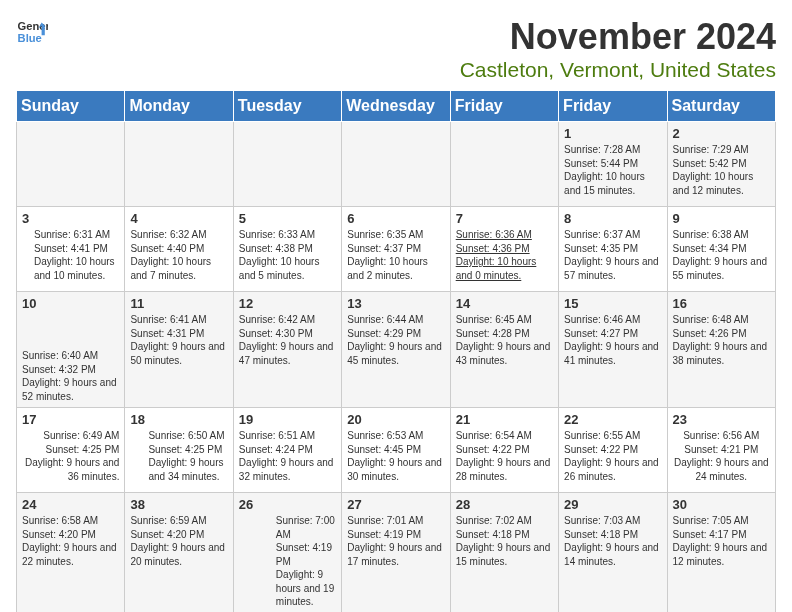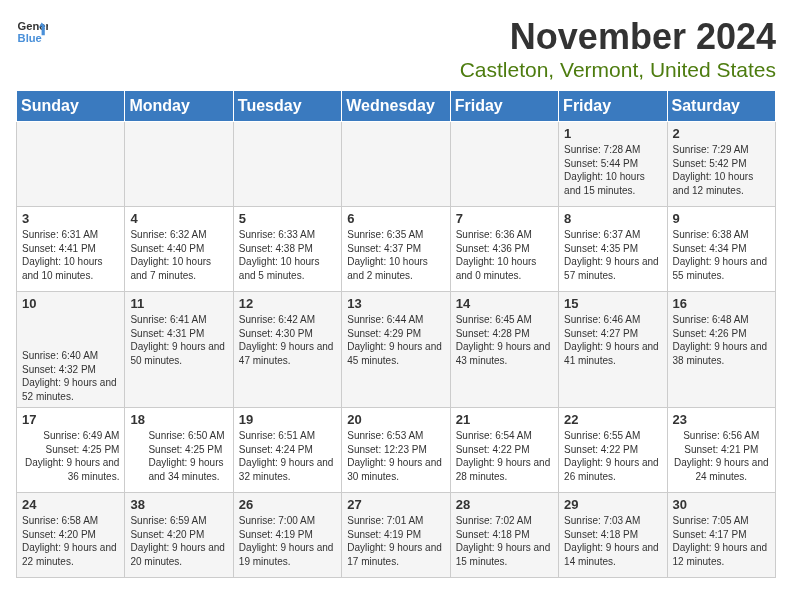--- a/index.html
+++ b/index.html
@@ -124,21 +124,21 @@
         <td>
           <span class="day-num">2</span>
           <div class="cell-content" style="white-space: pre-line;">Sunrise: 7:29 AM
 Sunset: 5:42 PM
 Daylight: 10 hours and 12 minutes.</div>
         </td>
       </tr>
       <tr>
         <td>
           <span class="day-num">3</span>
-          <div class="cell-content" style="white-space: pre-line;">Sunrise: 6:31 AM
+          <div class="cell-content" style="white-space: pre-line; margin-left: 12px;">Sunrise: 6:31 AM
 Sunset: 4:41 PM
 Daylight: 10 hours and 10 minutes.</div>
         </td>
         <td>
           <span class="day-num">4</span>
           <div class="cell-content" style="white-space: pre-line;">Sunrise: 6:32 AM
 Sunset: 4:40 PM
 Daylight: 10 hours and 7 minutes.</div>
         </td>
         <td>
@@ -148,21 +148,21 @@
 Daylight: 10 hours and 5 minutes.</div>
         </td>
         <td>
           <span class="day-num">6</span>
           <div class="cell-content" style="white-space: pre-line;">Sunrise: 6:35 AM
 Sunset: 4:37 PM
 Daylight: 10 hours and 2 minutes.</div>
         </td>
         <td>
           <span class="day-num">7</span>
-          <div class="cell-content" style="white-space: pre-line;">Sunrise: 6:36 AM
+          <div class="cell-content" style="white-space: pre-line; text-decoration: underline;">Sunrise: 6:36 AM
 Sunset: 4:36 PM
 Daylight: 10 hours and 0 minutes.</div>
         </td>
         <td>
           <span class="day-num">8</span>
           <div class="cell-content" style="white-space: pre-line;">Sunrise: 6:37 AM
 Sunset: 4:35 PM
 Daylight: 9 hours and 57 minutes.</div>
         </td>
         <td>
@@ -231,21 +231,21 @@
         </td>
         <td>
           <span class="day-num">19</span>
           <div class="cell-content" style="white-space: pre-line;">Sunrise: 6:51 AM
 Sunset: 4:24 PM
 Daylight: 9 hours and 32 minutes.</div>
         </td>
         <td>
           <span class="day-num">20</span>
           <div class="cell-content" style="white-space: pre-line;">Sunrise: 6:53 AM
-Sunset: 12:23 PM
+Sunset: 4:45 PM
 Daylight: 9 hours and 30 minutes.</div>
         </td>
         <td>
           <span class="day-num">21</span>
           <div class="cell-content" style="white-space: pre-line;">Sunrise: 6:54 AM
 Sunset: 4:22 PM
 Daylight: 9 hours and 28 minutes.</div>
         </td>
         <td>
           <span class="day-num">22</span>
@@ -268,21 +268,21 @@
 Daylight: 9 hours and 22 minutes.</div>
         </td>
         <td>
           <span class="day-num">38</span>
           <div class="cell-content" style="white-space: pre-line;">Sunrise: 6:59 AM
 Sunset: 4:20 PM
 Daylight: 9 hours and 20 minutes.</div>
         </td>
         <td>
           <span class="day-num">26</span>
-          <div class="cell-content" style="white-space: pre-line;">Sunrise: 7:00 AM
+          <div class="cell-content" style="white-space: pre-line; margin-left: 37px;">Sunrise: 7:00 AM
 Sunset: 4:19 PM
 Daylight: 9 hours and 19 minutes.</div>
         </td>
         <td>
           <span class="day-num">27</span>
           <div class="cell-content" style="white-space: pre-line;">Sunrise: 7:01 AM
 Sunset: 4:19 PM
 Daylight: 9 hours and 17 minutes.</div>
         </td>
         <td>

